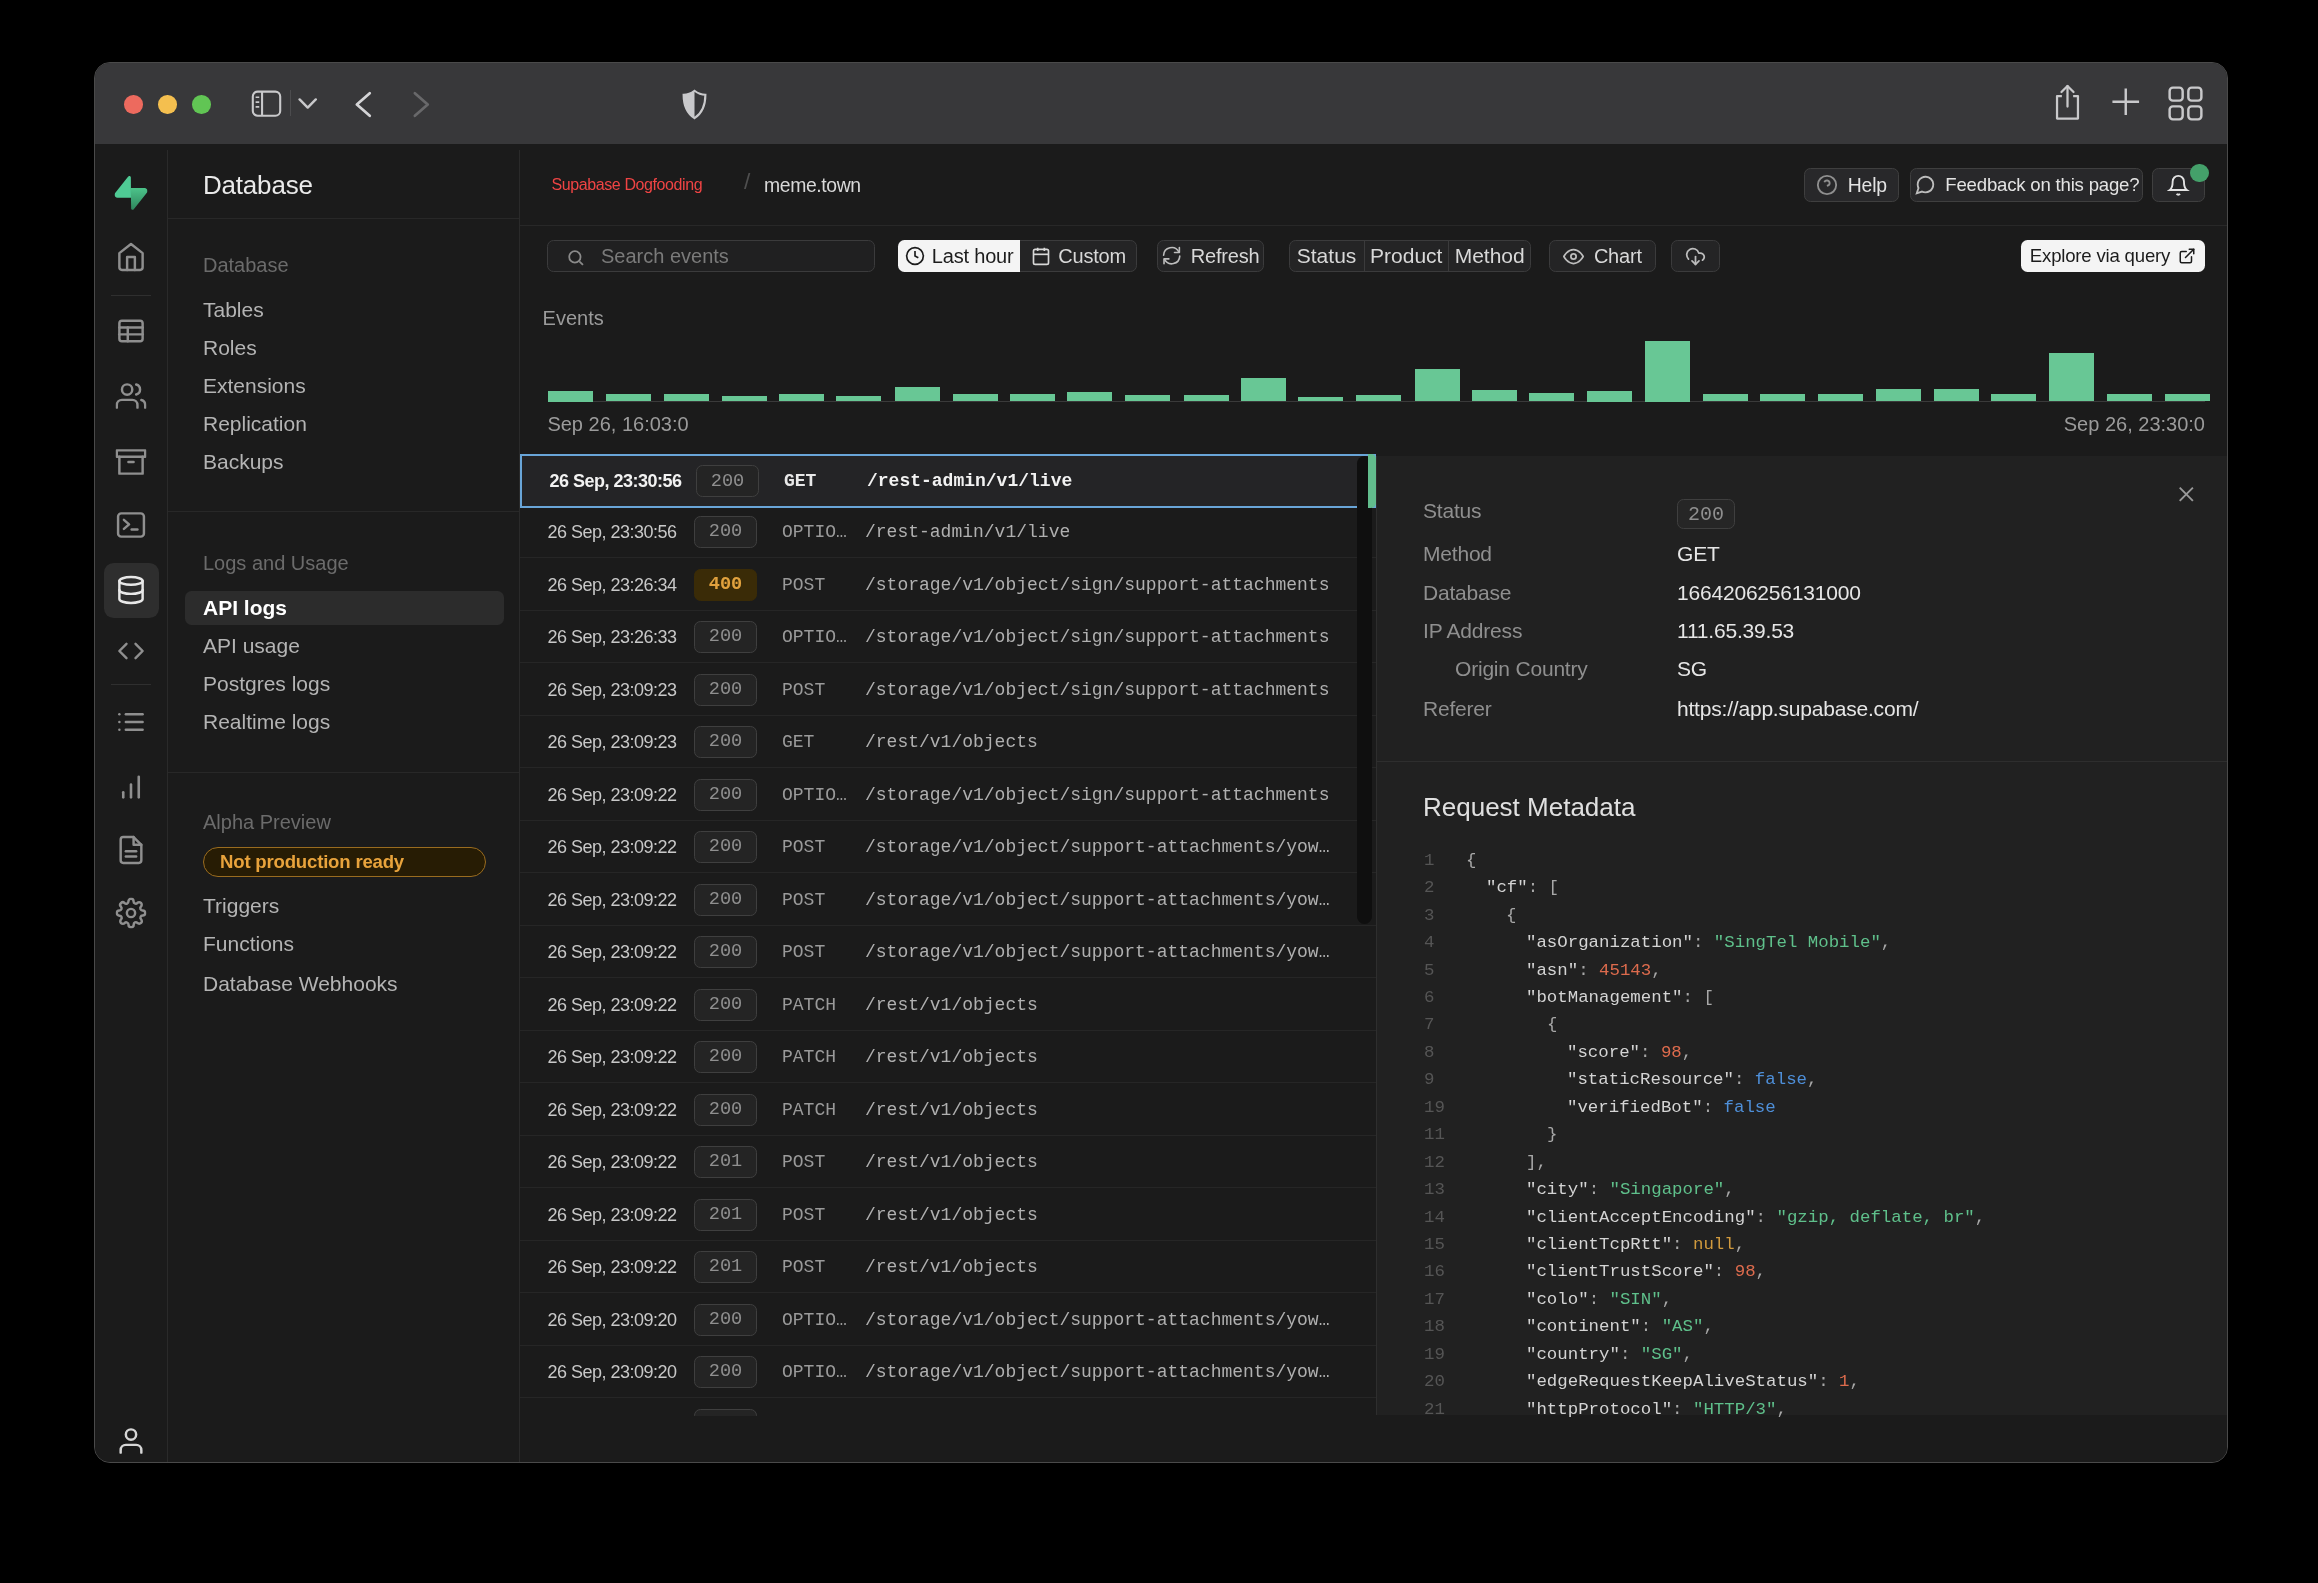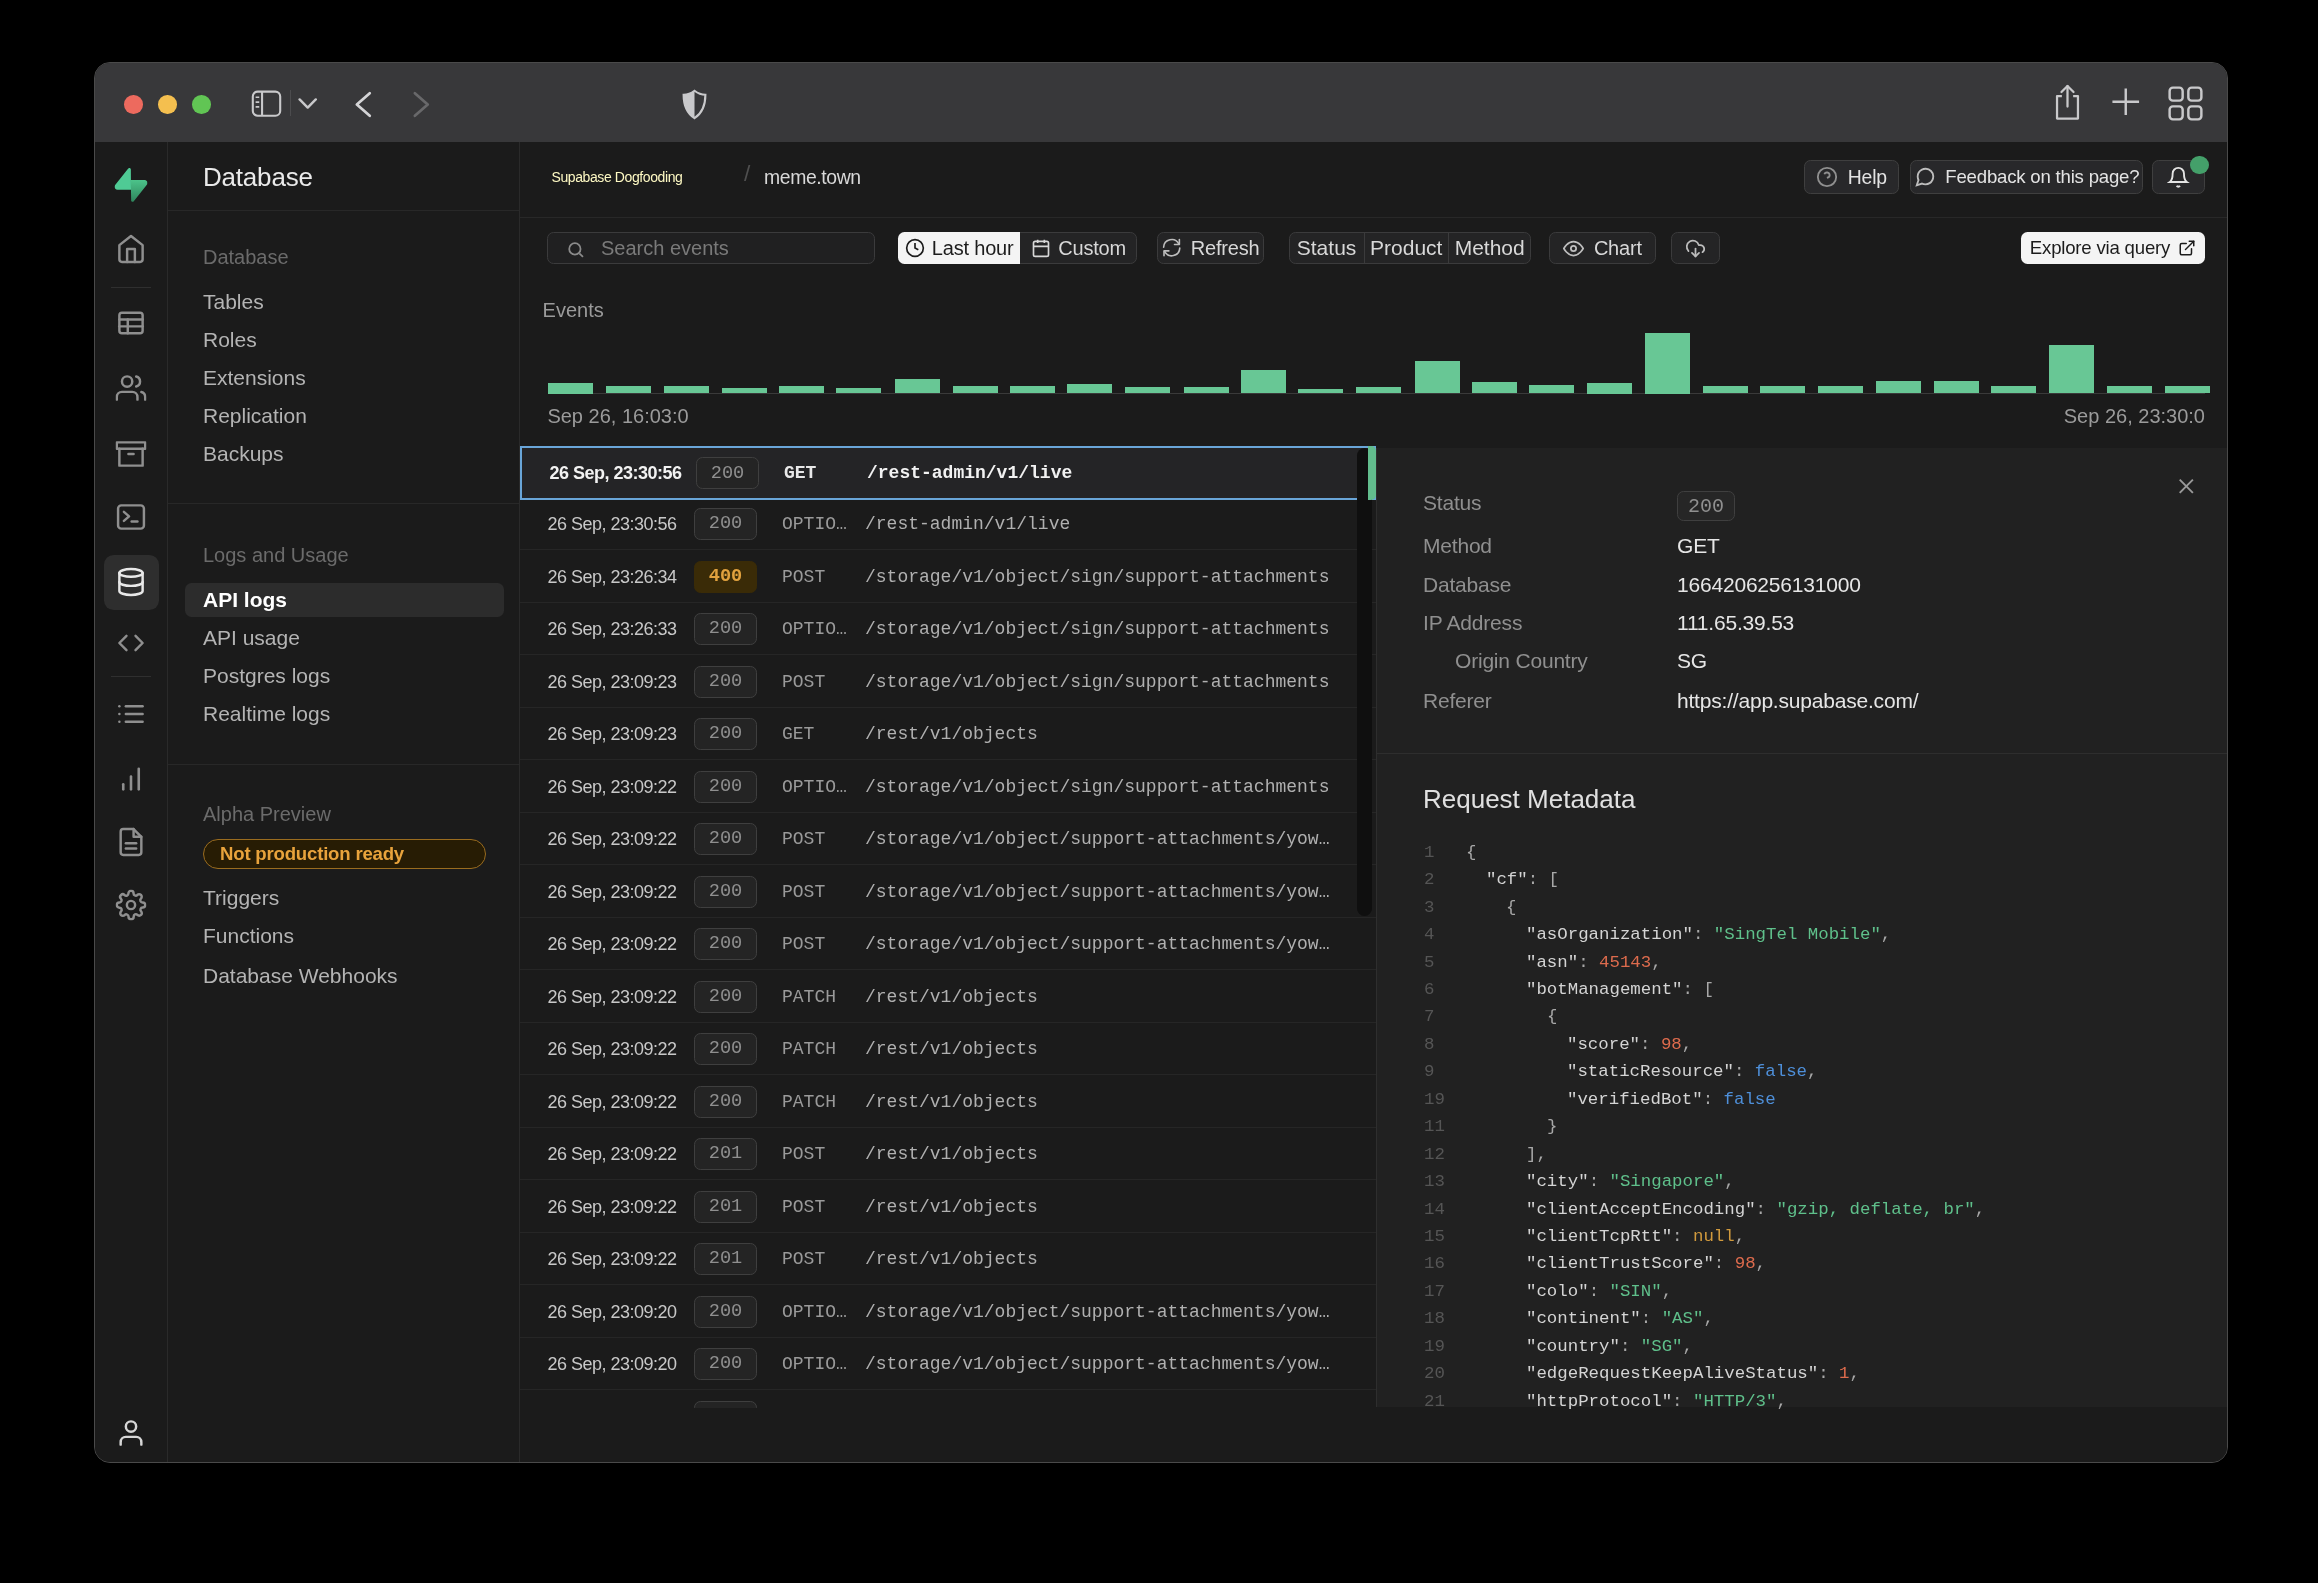--- a/index.html
+++ b/index.html
@@ -8,21 +8,21 @@
 .abs { position:absolute; }
 #win { position:absolute; left:94px; top:62px; width:2134px; height:1401px;
   background:#1b1b1b; border-radius:16px; border:0.8px solid #4a4a4a; overflow:hidden; }
 
 #chrome { position:absolute; left:0; top:0; width:100%; height:81px; background:#38383a; }
 .tl { position:absolute; top:32px; width:18.6px; height:18.6px; border-radius:50%; }
 #urlbar { position:absolute; left:635px; top:19.4px; width:861px; height:44px;
   background:#3d3d40; border:0.8px solid #505052; border-radius:9.7px; }
 .cicon { color:#c9c9cb; }
 
-#app { position:absolute; left:0; top:79px; width:2134px; height:1320px; background:#1b1b1b; }
+#app { position:absolute; left:0; top:87px; width:2134px; height:1320px; background:#1b1b1b; }
 #rail { position:absolute; left:0; top:0; width:73px; height:1320px; border-right:0.8px solid #2a2a2a; }
 #side { position:absolute; left:73px; top:0; width:352px; height:1320px; border-right:0.8px solid #2a2a2a; }
 #main { position:absolute; left:425px; top:0; width:1709px; height:1320px; }
 .railicon { position:absolute; left:50%; transform:translate(-50%,-50%); }
 .raildiv { position:absolute; left:16px; width:40px; height:0.8px; background:#2f2f2f; }
 
 .sideitem { position:absolute; left:35px; font-size:21px; color:#b4b4b4; }
 .sidelabel { position:absolute; left:35px; font-size:20px; color:#6b6b6b; }
 .sidediv { position:absolute; left:0; width:100%; height:0.8px; background:#282828; }
 
@@ -226,21 +226,21 @@
       <div class="sidediv" style="top:622px;"></div>
       <div class="sidelabel" style="top:672px;transform:translateY(-50%);">Alpha Preview</div>
       <div class="abs" style="left:35px;top:697px;width:283px;height:30px;border:1.6px solid #9a6c1f;background:#271c04;border-radius:15.3px;"></div>
       <div class="abs" style="left:52px;top:712px;transform:translateY(-50%);font-size:18.6px;font-weight:bold;letter-spacing:-0.2px;color:#e8a33c;">Not production ready</div>
       <div class="sideitem" style="top:756px;transform:translateY(-50%);">Triggers</div>
       <div class="sideitem" style="top:794px;transform:translateY(-50%);">Functions</div>
       <div class="sideitem" style="top:834px;transform:translateY(-50%);">Database Webhooks</div>
     </div>
     <div id="main">
       <div id="header">
-        <div class="abs" style="left:31.5px;top:35px;transform:translateY(-50%);font-size:14px;letter-spacing:-0.4px;color:#fef9c3;">Supabase Dogfooding</div>
+        <div class="abs" style="left:31.5px;top:35px;transform:translateY(-50%);font-size:16px;letter-spacing:-0.4px;color:#ef4444;">Supabase Dogfooding</div>
         <div class="abs" style="left:224px;top:32px;transform:translateY(-50%);font-size:22.6px;color:#4f4f4f;">/</div>
         <div class="abs" style="left:244px;top:35px;transform:translateY(-50%);font-size:19.4px;letter-spacing:-0.4px;color:#d8d8d8;">meme.town</div>
         <div class="hbtn" style="left:1284px;width:95px;">
           <svg width="22" height="22" viewBox="0 0 24 24" fill="none" stroke="#8f8f8f" stroke-width="2">
               <circle cx="12" cy="12" r="10"></circle>
               <path d="M9.1 9a3 3 0 0 1 5.8 1c0 2-3 3-3 3"></path>
               <line x1="12" y1="17" x2="12.01" y2="17"></line>
             </svg>
           <span>Help</span>
         </div>

